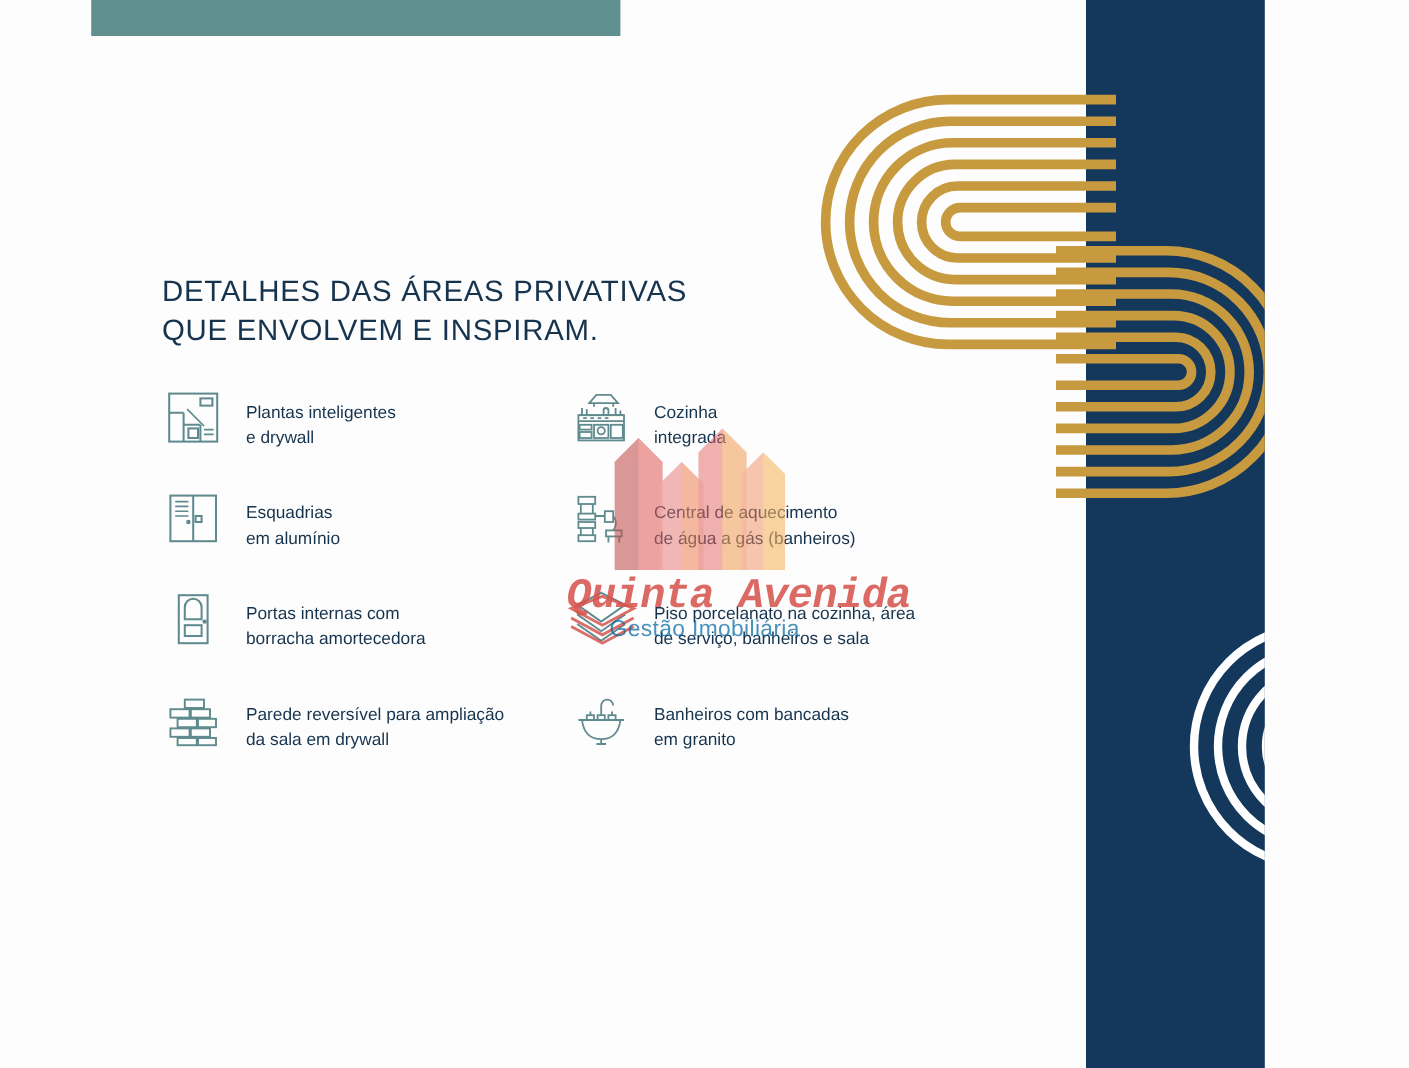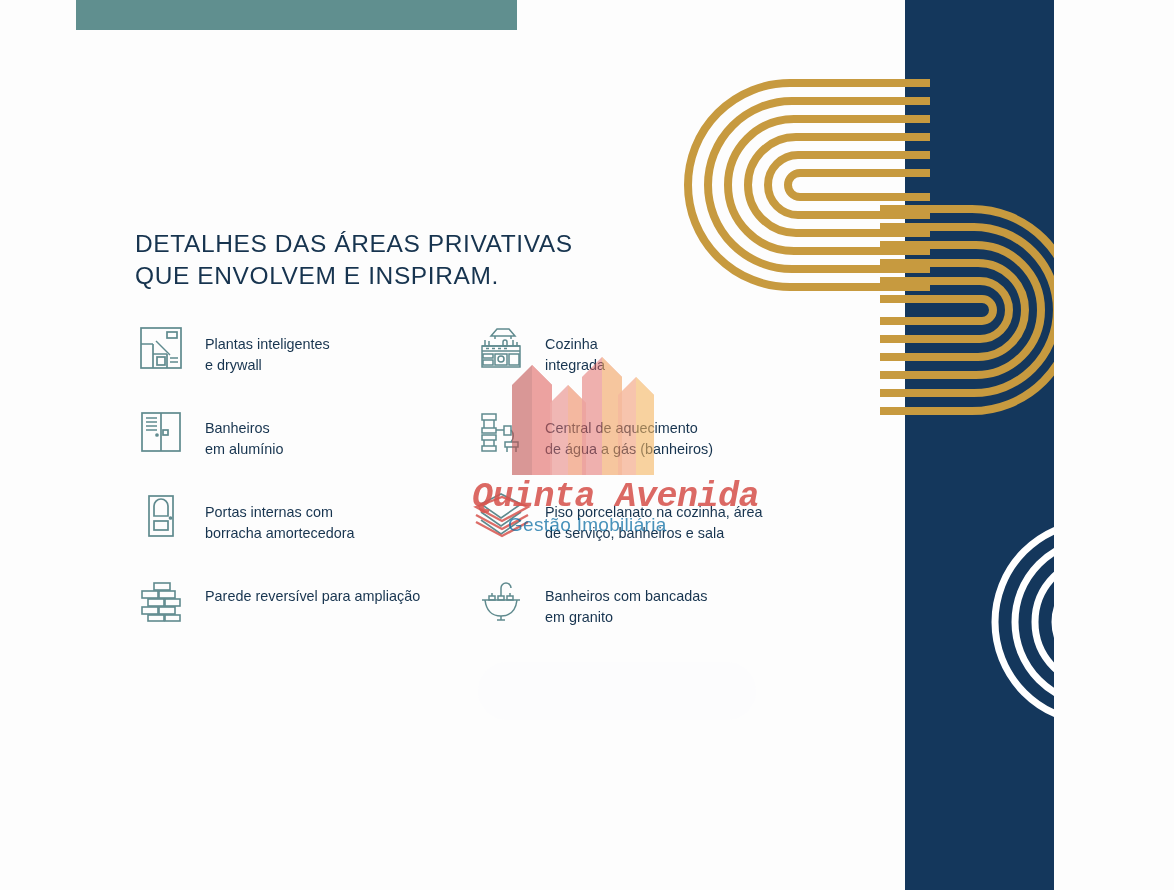--- a/index.html
+++ b/index.html
@@ -167,21 +167,21 @@
         <span class="ico">
           <svg viewBox="0 0 48 48" width="48" height="48" fill="none" stroke="#5f8a8e" stroke-width="1.7">
             <rect x="5" y="5" width="38" height="38"></rect>
             <path d="M24 5 V43"></path>
             <path d="M9 10 H20 M9 14 H20 M9 18 H20 M9 22 H20" stroke-width="1.3"></path>
             <rect x="26" y="22" width="5" height="5"></rect>
             <circle cx="20" cy="27" r="1"></circle>
           </svg>
         </span>
         <span class="txt">
-          <span>Banheiros</span>
+          <span>Esquadrias</span>
           <span>em alumínio</span>
         </span>
       </div>
 
       <div class="feature">
         <span class="ico">
           <svg viewBox="0 0 48 48" width="48" height="48" fill="none" stroke="#5f8a8e" stroke-width="1.7">
             <rect x="12" y="4" width="24" height="40"></rect>
             <path d="M17 24 V14 a7 7 0 0 1 14 0 V24 Z"></path>
             <rect x="17" y="29" width="14" height="9"></rect>
@@ -203,20 +203,21 @@
             <rect x="11" y="23" width="16" height="7"></rect>
               <rect x="28" y="23" width="15" height="7"></rect>
             <rect x="5" y="31" width="16" height="7"></rect>
               <rect x="22" y="31" width="16" height="7"></rect>
             <rect x="11" y="39" width="16" height="6"></rect>
               <rect x="28" y="39" width="15" height="6"></rect>
           </svg>
         </span>
         <span class="txt">
           <span>Parede reversível para ampliação</span>
+          <span>da sala em drywall</span>
         </span>
       </div>
 
     </div>
 
     <div class="col col-right">
 
       <div class="feature">
         <span class="ico">
           <svg viewBox="0 0 48 48" width="48" height="48" fill="none" stroke="#5f8a8e" stroke-width="1.5">

